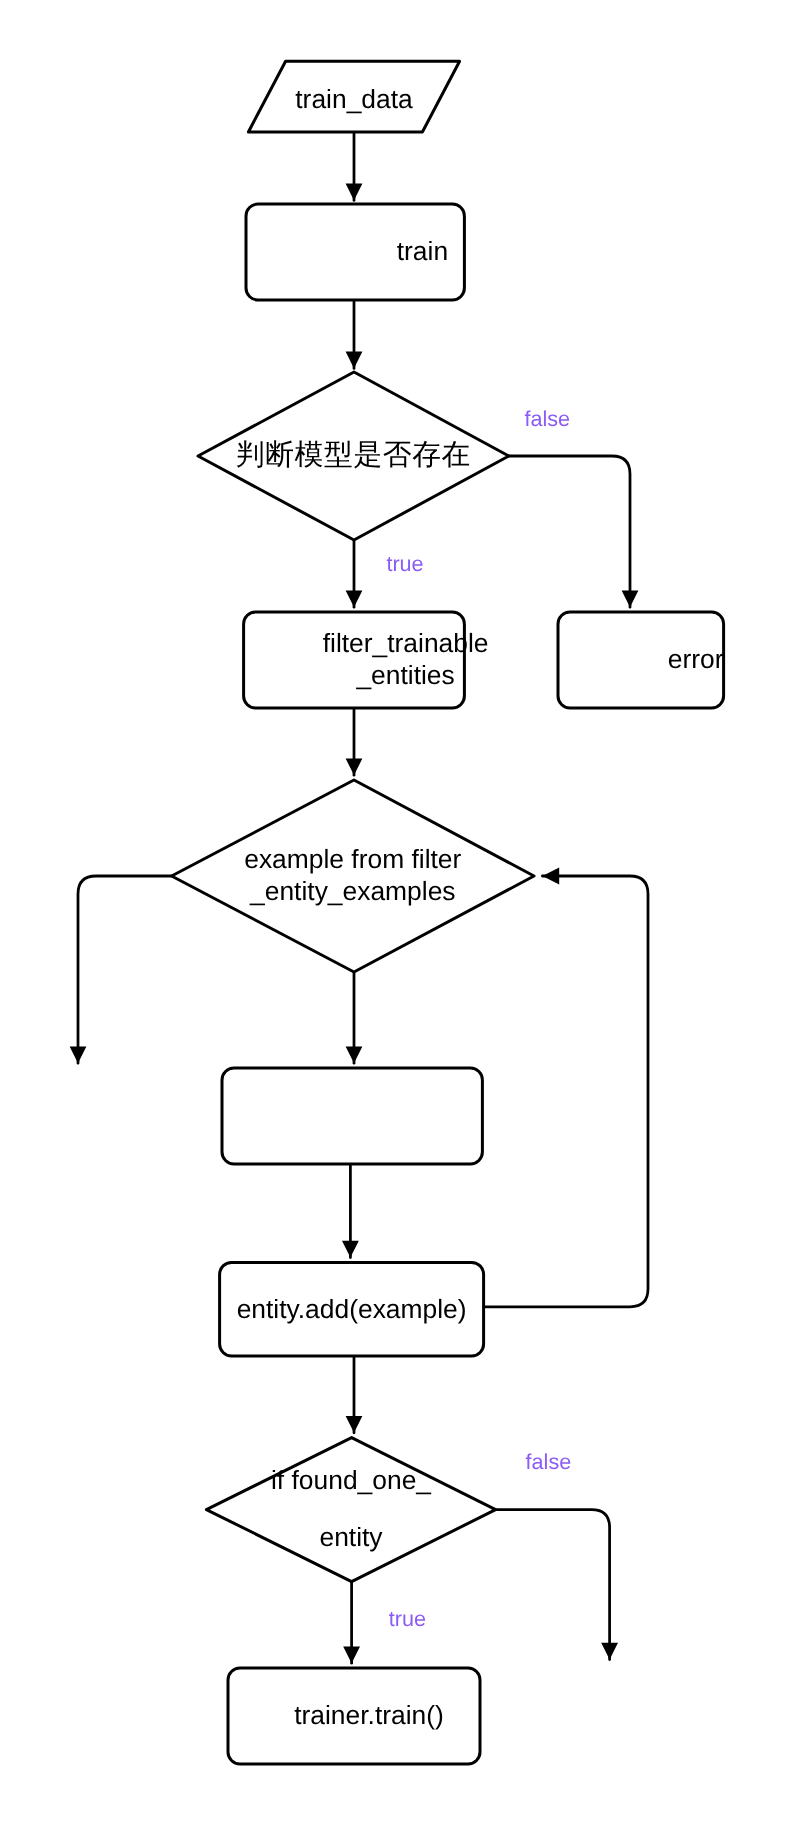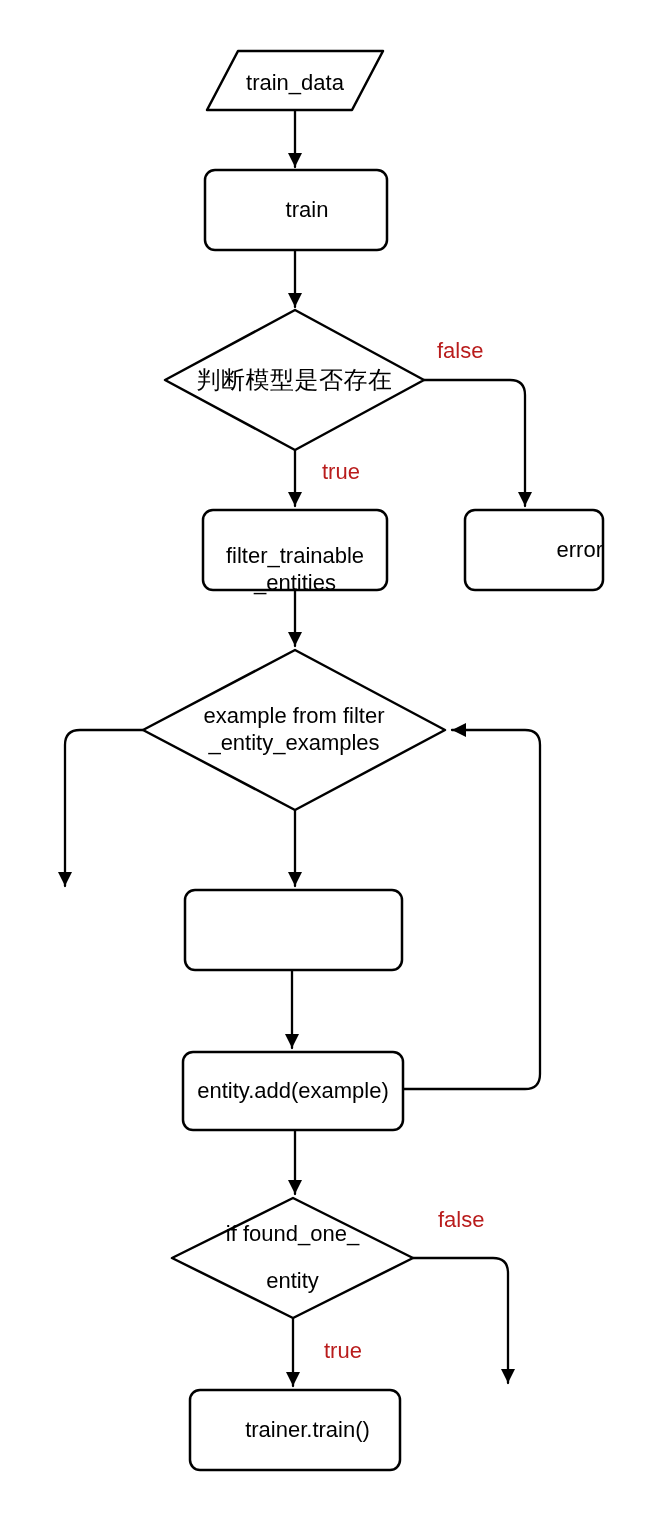--- a/index.html
+++ b/index.html
@@ -8,21 +8,21 @@
     font-family:"Liberation Sans", sans-serif;overflow:hidden;
   }
   .canvas svg{position:absolute;left:0;top:0;}
   .label{
     position:absolute;display:flex;flex-direction:column;align-items:center;
     justify-content:center;text-align:center;color:#000;font-size:22px;
     line-height:1.22;pointer-events:none;white-space:nowrap;
   }
   .label-cjk{font-size:24px;letter-spacing:0.5px;}
   .edge-label{
-    position:absolute;color:#b91c1c;font-size:22px;line-height:1;pointer-events:none;
+    position:absolute;color:#8b5cf6;font-size:18px;line-height:1;pointer-events:none;
   }
 </style>
 </head>
 <body>
 
 <div class="canvas">
 
   <svg width="654" height="1522" viewBox="0 0 654 1522">
     <defs>
       <marker id="arrow" markerUnits="userSpaceOnUse" markerWidth="20" markerHeight="20" refX="15" refY="8" orient="auto">
@@ -56,33 +56,33 @@
       <rect x="183" y="1052" width="220" height="78" rx="10"></rect>
       <polygon points="293,1198 413,1258 293,1318 172,1258"></polygon>
       <rect x="190" y="1390" width="210" height="80" rx="10"></rect>
     </g>
   </svg>
 
   <div class="label" style="left:207px;top:51px;width:176px;height:65px;">
     <div>train_data</div>
   </div>
 
-  <div class="label" style="left:205px;top:170px;width:204px;height:80px;">
+  <div class="label" style="left:205px;top:170px;width:204px;height:80px;padding-left:45px;">
     <div>train</div>
   </div>
 
   <div class="label label-cjk" style="left:165px;top:310px;width:259px;height:140px;">
     <div>判断模型是否存在</div>
   </div>
 
   <div class="label" style="left:465px;top:510px;width:138px;height:80px;align-items:flex-end;">
     <div>error</div>
   </div>
 
-  <div class="label" style="left:203px;top:530px;width:184px;height:80px;">
+  <div class="label" style="left:203px;top:510px;width:184px;height:80px;padding-left:43px;">
     <div>filter_trainable</div>
     <div>_entities</div>
   </div>
 
   <div class="label" style="left:143px;top:650px;width:302px;height:160px;">
     <div>example from filter</div>
     <div>_entity_examples</div>
   </div>
 
 

